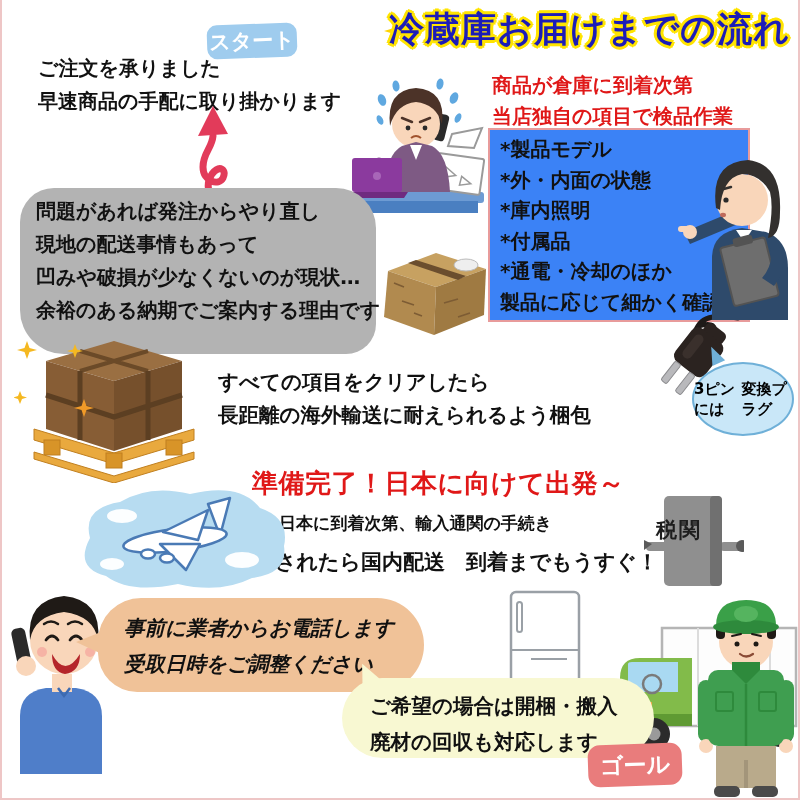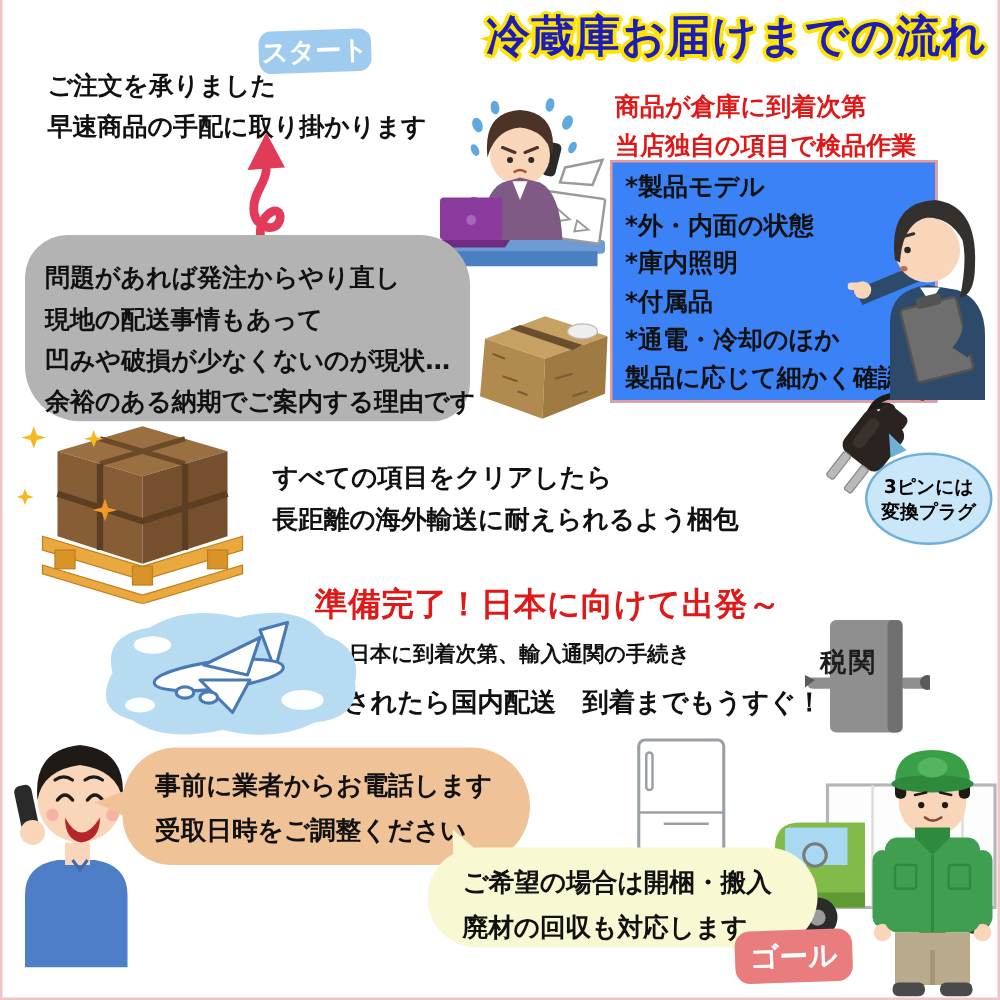--- a/index.html
+++ b/index.html
@@ -27,37 +27,37 @@
     border-radius:10px;font-size:21px;transform:rotate(-2deg);}
   .goal-badge{left:586px;top:744px;width:94px;height:42px;background:var(--goal-badge);
     border-radius:12px;font-size:23px;transform:rotate(-2deg);z-index:9;}
 
   .order-text{left:36px;top:52px;font-size:20px;line-height:33px;}
 
   .inspect-intro{left:490px;top:70px;font-size:20px;line-height:31px;color:var(--accent-red);}
   .checklist{left:486px;top:128px;width:262px;height:194px;border:2px solid #e89b9b;
     padding:4px 10px;font-size:20px;line-height:30.5px;background:#3b82f6;}
 
-  .gray-bubble{left:18px;top:188px;width:356px;height:149px;background:var(--gray-bubble);
-    border-radius:34px 40px 30px 44px;padding:18px 0 0 16px;font-size:20px;line-height:33px;}
+  .gray-bubble{left:18px;top:188px;width:356px;height:166px;background:var(--gray-bubble);
+    border-radius:34px 40px 30px 44px;padding:7px 0 0 16px;font-size:20px;line-height:33px;}
 
   .packing-text{left:216px;top:366px;font-size:20.5px;line-height:33px;}
 
   .departure-headline{left:250px;top:466px;font-size:26px;font-weight:900;color:var(--accent-red);letter-spacing:.5px;}
   .departure-l1{left:277px;top:512px;font-size:17px;}
   .departure-l2{left:231px;top:548px;font-size:21px;}
 
   .pin-bubble{left:690px;top:362px;width:102px;height:74px;background:var(--pin-bubble);
-    border:2px solid #6fb0d8;border-radius:50%;display:flex;flex-direction:column;
+    border:2px solid #6fb0d8;border-radius:50%;display:flex;flex-direction:row;
     align-items:center;justify-content:center;font-size:15px;font-weight:bold;line-height:20px;}
   .pin-tail{left:706px;top:346px;width:0;height:0;border-left:7px solid transparent;
     border-right:7px solid transparent;border-bottom:18px solid #6fb0d8;transform:rotate(-25deg);}
 
   .peach-bubble{left:96px;top:598px;width:326px;height:94px;background:var(--peach-bubble);
-    border-radius:44px 48px 48px 40px;padding:12px 0 0 26px;font-size:20.5px;line-height:36px;}
+    border-radius:44px 48px 48px 40px;padding:12px 0 0 26px;font-size:20.5px;line-height:36px;font-style:italic;}
   .peach-tail{left:74px;top:630px;width:0;height:0;border-top:12px solid transparent;
     border-bottom:14px solid transparent;border-right:30px solid var(--peach-bubble);}
 
   .yellow-bubble{left:340px;top:678px;width:312px;height:80px;background:var(--yellow-bubble);
     border-radius:40px;padding:10px 0 0 28px;font-size:20.5px;line-height:36px;z-index:3;}
   .yellow-tail{left:356px;top:662px;width:0;height:0;border-left:8px solid transparent;
     border-right:16px solid transparent;border-bottom:26px solid var(--yellow-bubble);
     transform:rotate(-18deg);z-index:3;}
 
   .customs-wrap{left:642px;top:492px;width:100px;height:98px;}

